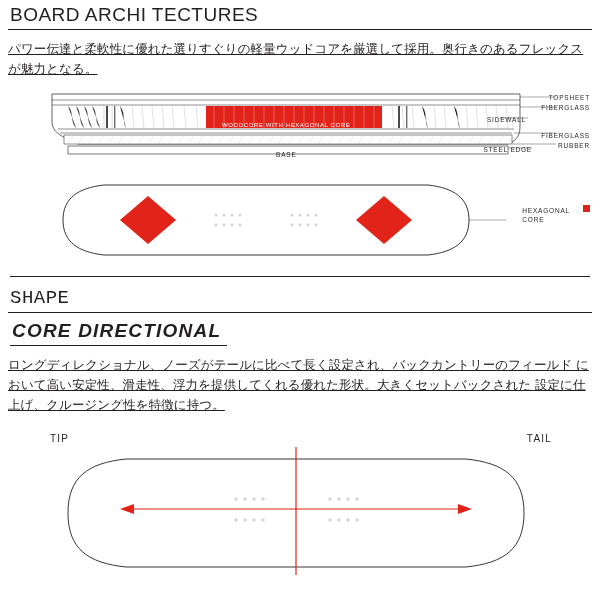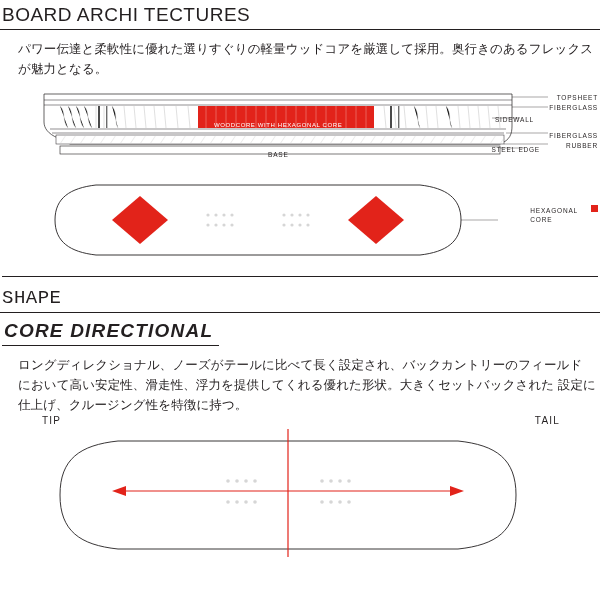--- a/index.html
+++ b/index.html
@@ -13,21 +13,21 @@
     font-family: "Liberation Sans", sans-serif;
     color: #231f20;
     overflow: hidden;
     position: relative;
   }
   .page {
     width: 600px;
     height: 496px;
     position: relative;
     box-sizing: border-box;
-    padding: 0 0;
+    padding: 0 8px;
   }
 
   
   .section-title {
     font-size: 19px;
     letter-spacing: 0.5px;
     font-weight: 400;
     color: #231f20;
     padding: 4px 0 3px 2px;
     margin: 0;
@@ -43,23 +43,24 @@
   .section-subtitle {
     font-size: 19px;
     font-style: italic;
     font-weight: bold;
     letter-spacing: 1.2px;
     color: #231f20;
   }
   .body-copy {
     font-size: 12.5px;
     line-height: 1.62;
-    margin: 9px 2px 0 18px;
+    margin: 9px 2px 0 0;
     color: #231f20;
     letter-spacing: 0.1px;
+    text-decoration: underline;
   }
 
   
   .construction {
     position: relative;
     margin-top: 8px;
     height: 78px;
   }
   .constr-svg { display:block; }
   .constr-label {
@@ -107,21 +108,21 @@
 
   
   .divider {
     border-top: 1px solid #231f20;
     margin: 8px 2px 0 2px;
   }
 
   
   .shape-diagram {
     position: relative;
-    margin-top: 0;
+    margin-top: 18px;
     height: 140px;
   }
   .tip-label, .tail-label {
     position: absolute;
     top: 0;
     font-size: 10px;
     letter-spacing: 1.2px;
     color: #231f20;
   }
   .tip-label { left: 42px; }

